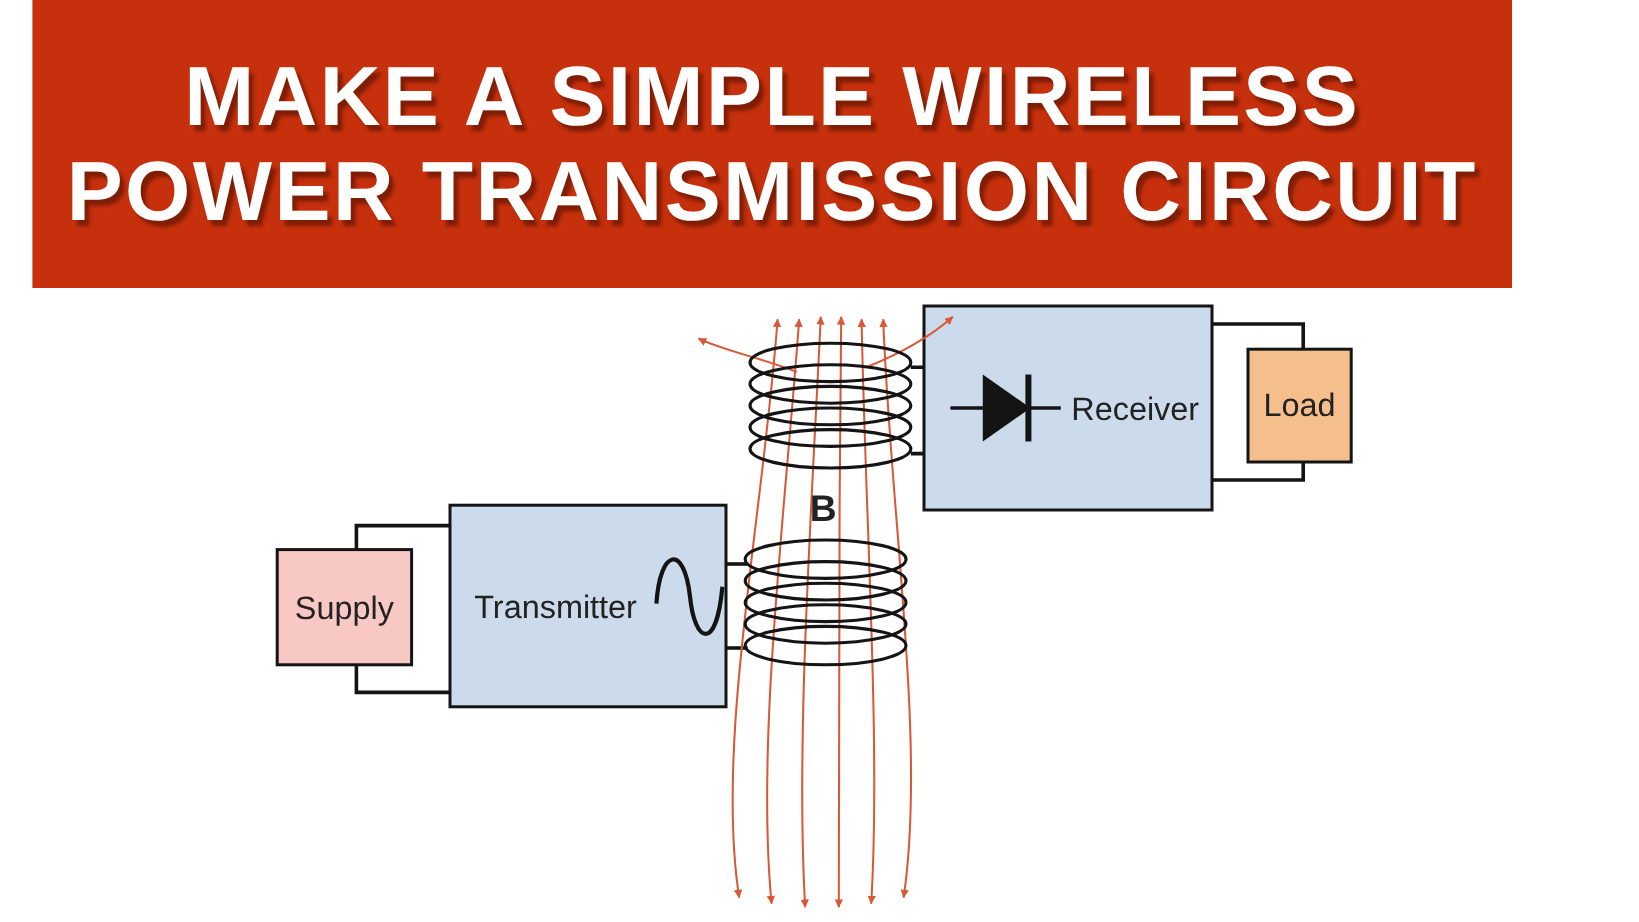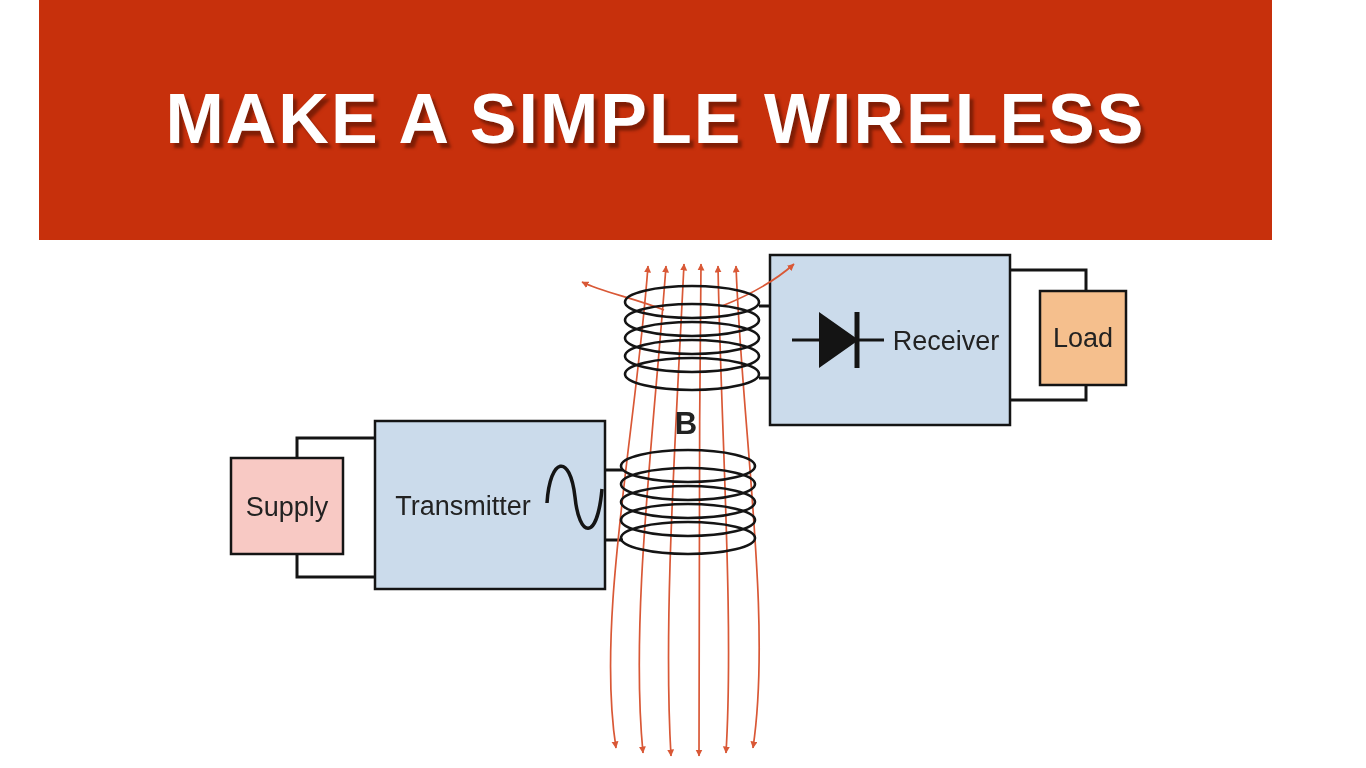--- a/index.html
+++ b/index.html
@@ -57,22 +57,23 @@
   .field-label {
     font-size: 31px;
     font-weight: bold;
   }
 </style>
 </head>
 <body>
 
 <div class="page">
 
-  <header class="banner" style="background-color: rgb(199, 48, 12); margin-left: 12px;">
+  <header class="banner" style="background-color: rgb(199, 48, 12);">
     <div class="banner-line">MAKE A SIMPLE WIRELESS</div>
+    <div class="banner-line">POWER TRANSMISSION CIRCUIT</div>
   </header>
 
   <svg class="diagram" viewBox="0 240 1366 528" width="1366" height="528" xmlns="http://www.w3.org/2000/svg">
 
     <defs>
       <marker id="fieldArrow" markerWidth="9" markerHeight="9" refX="6.5" refY="3.5" orient="auto-start-reverse" markerUnits="userSpaceOnUse">
         <path d="M0,0 L7,3.5 L0,7 Z" fill="#d95836"></path>
       </marker>
     </defs>
 

